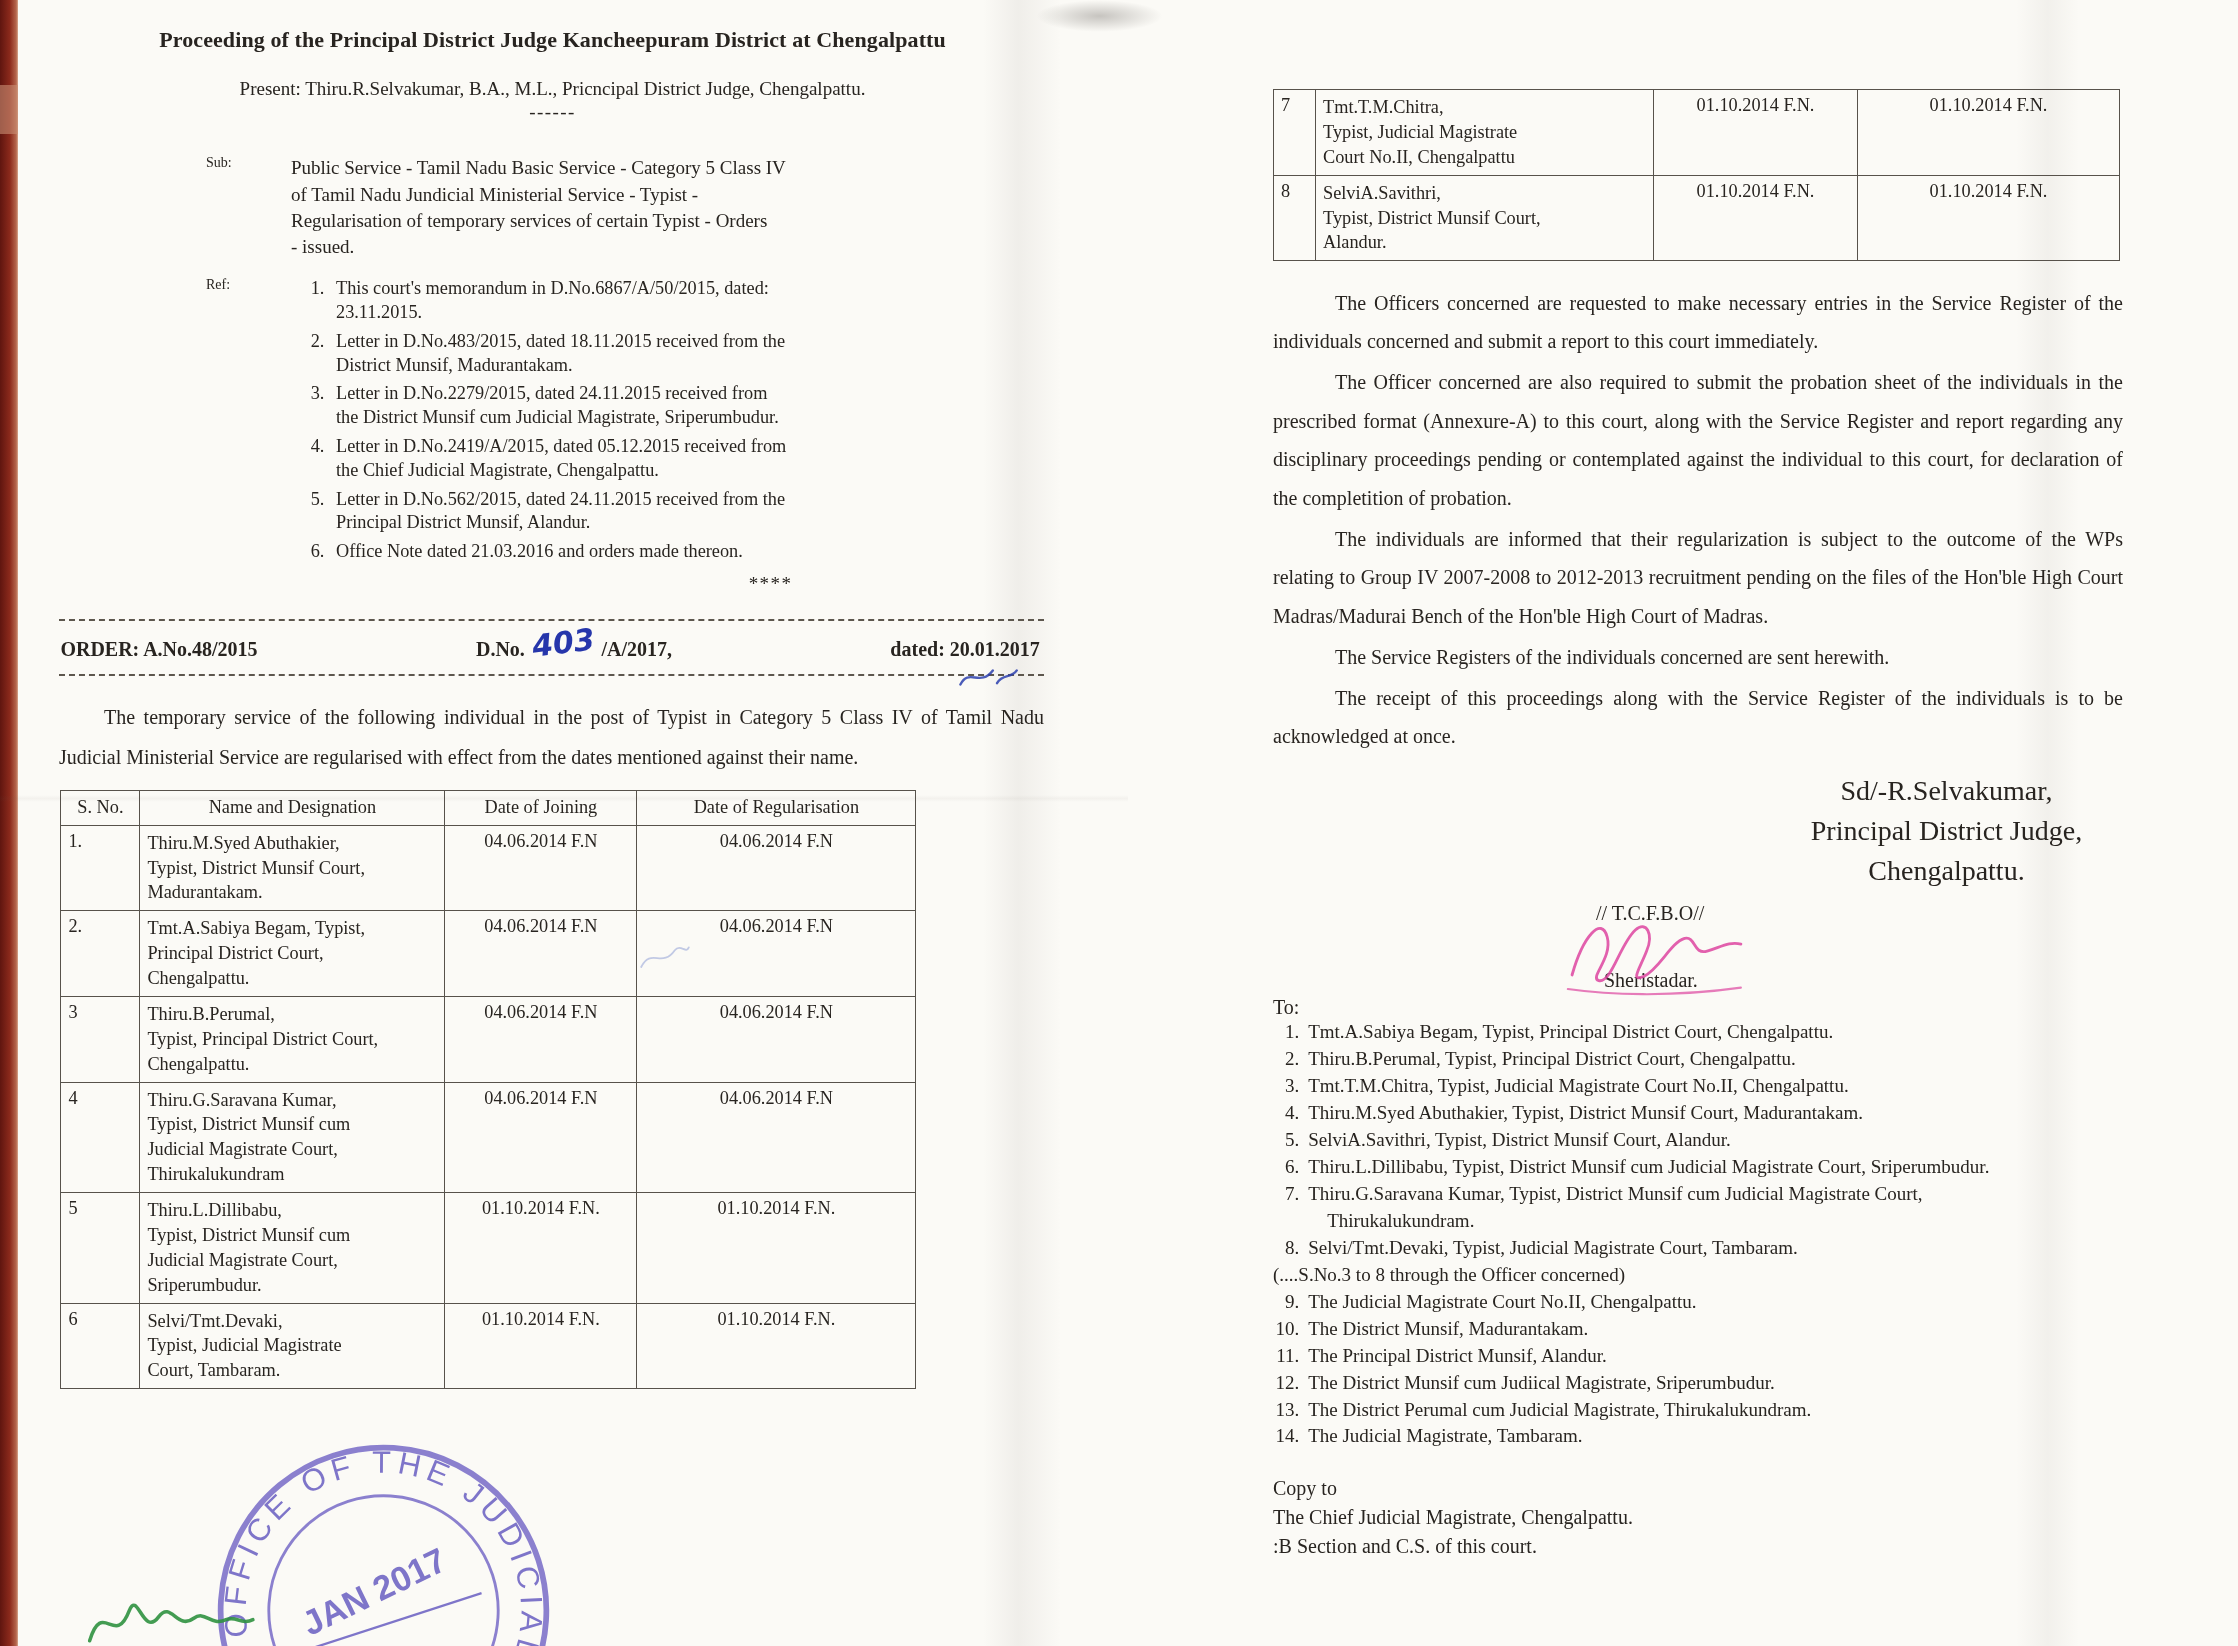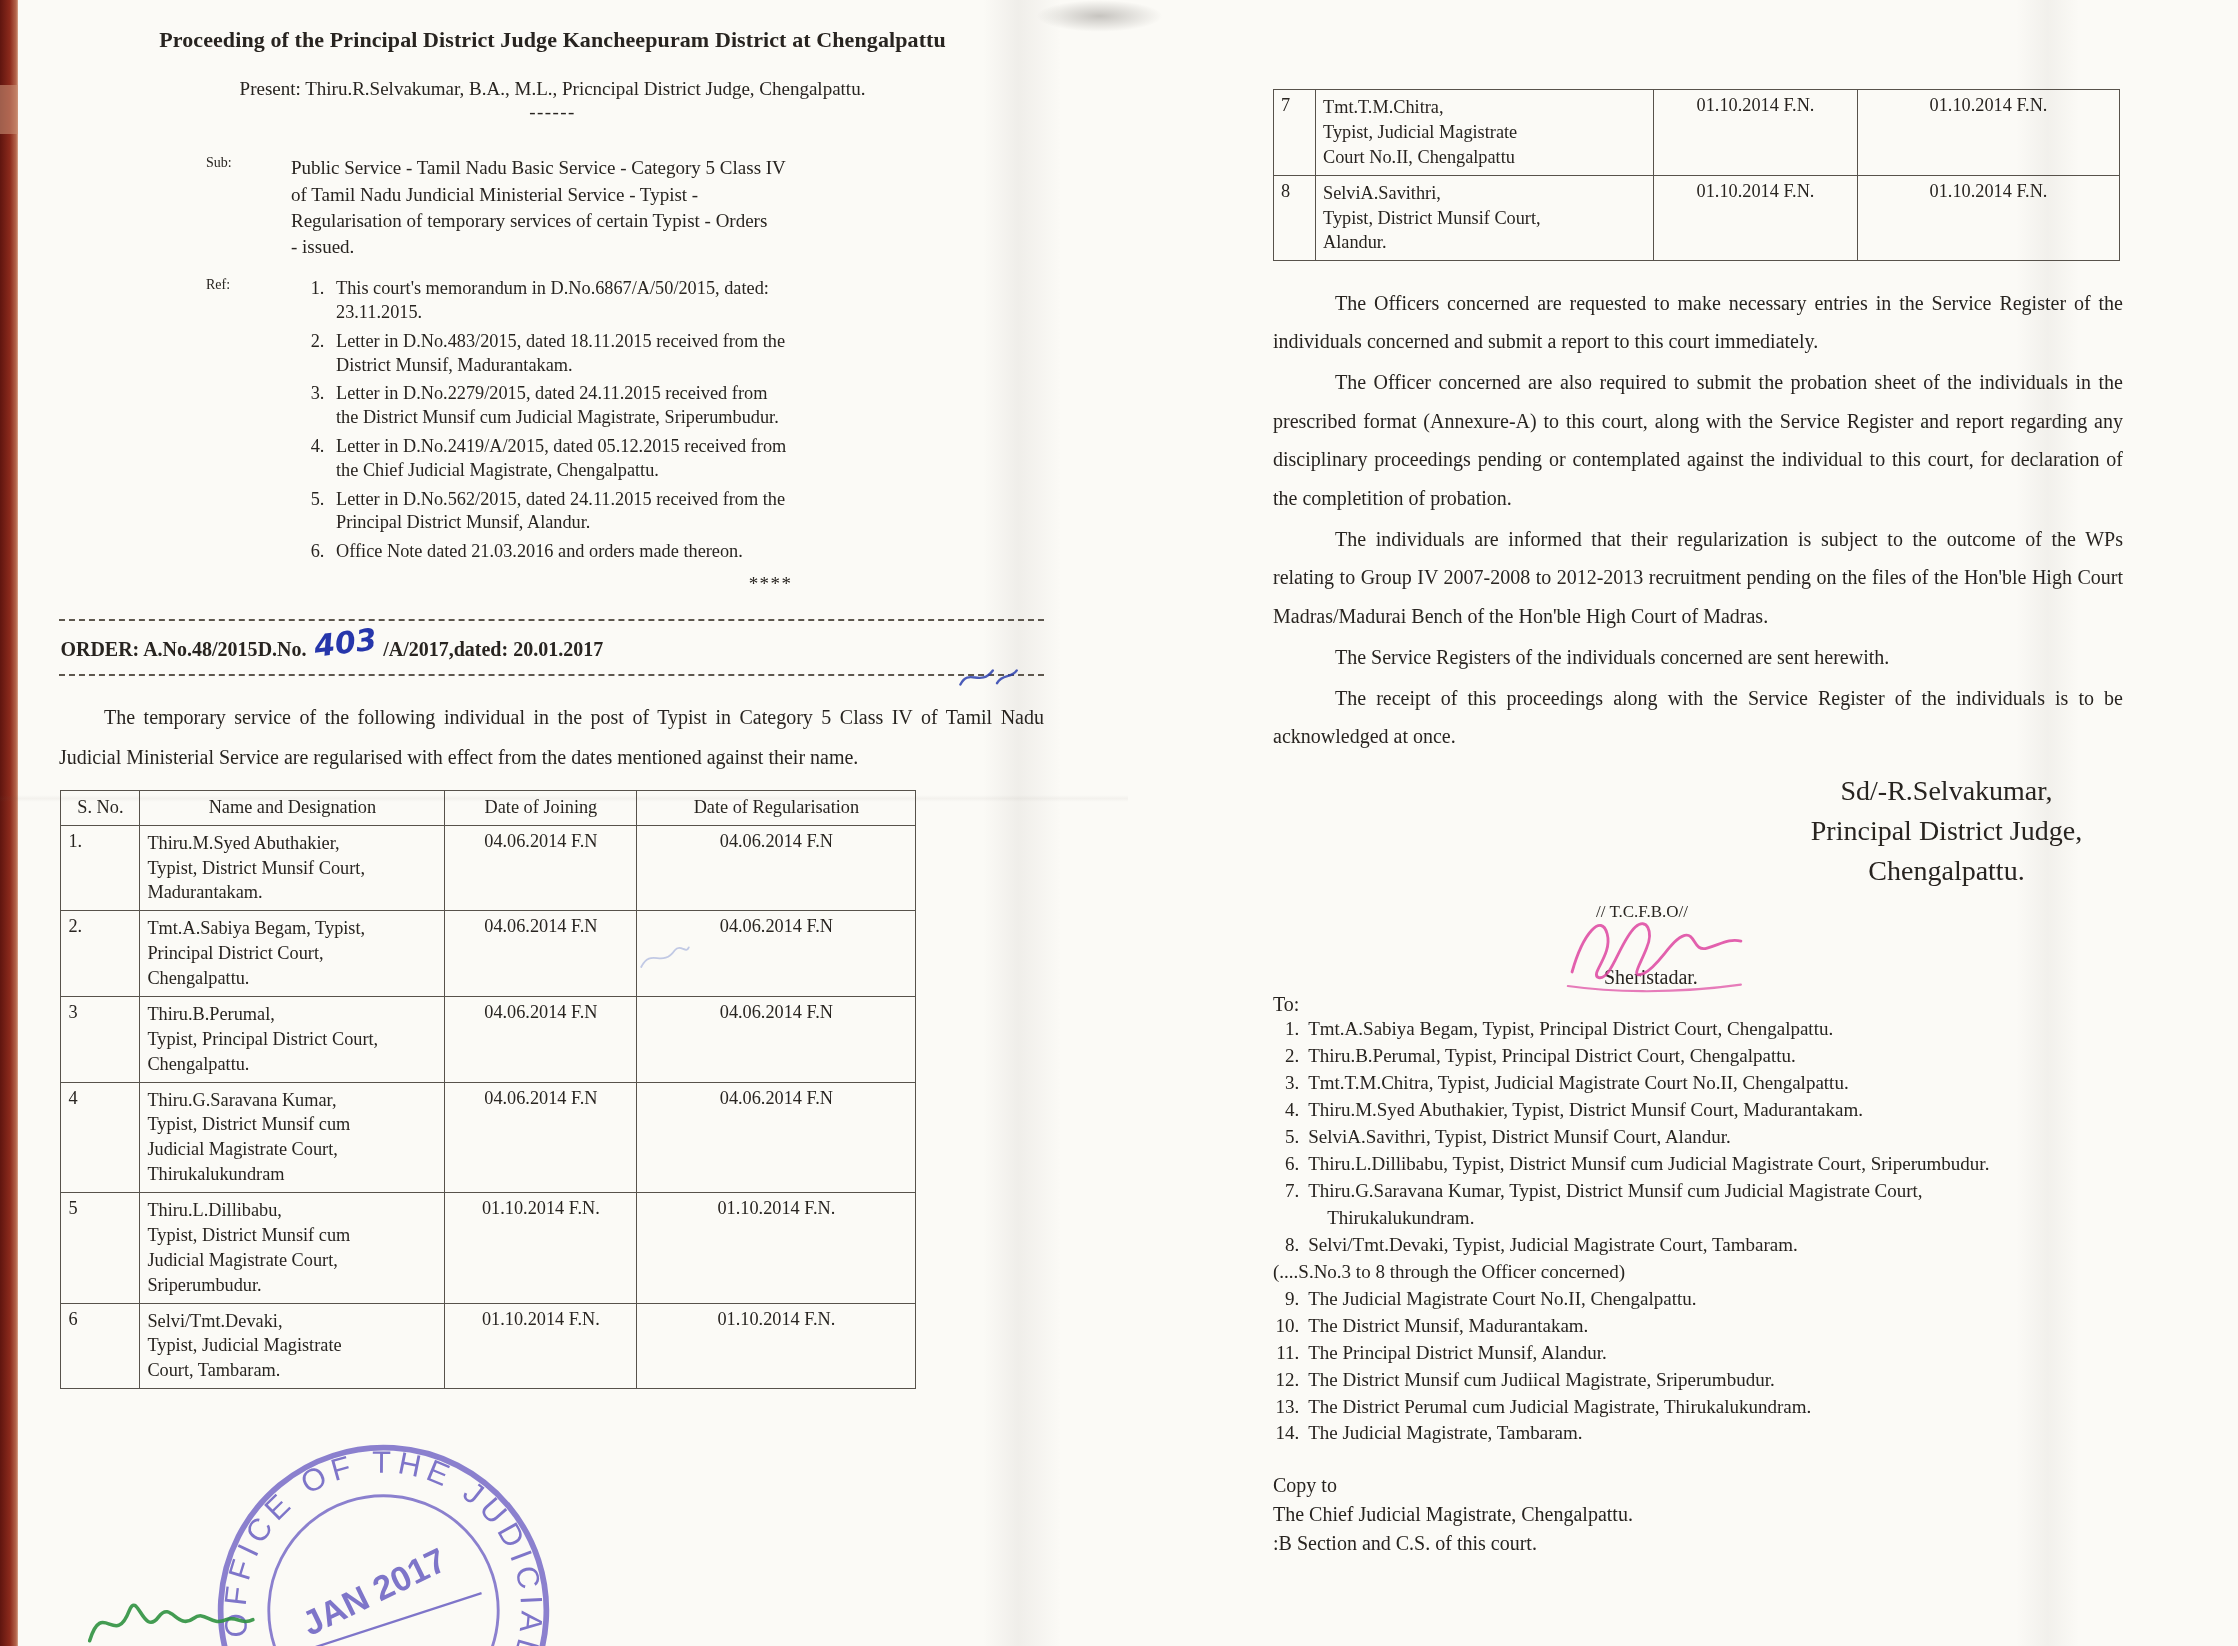--- a/index.html
+++ b/index.html
@@ -40,21 +40,21 @@
   .block-label { width:85px; flex:none; font-size:14px; }
   .sub-text { font-size:19px; line-height:1.38; white-space:pre-line; width:648px; }
 
   .ref-block { display:flex; margin-top:17px; margin-left:147px; }
   .ref-list { list-style:decimal; list-style-position:outside; padding-left:38px; font-size:18.3px; line-height:1.3; width:691px; }
   .ref-list li { padding-left:7px; margin-bottom:5px; white-space:pre-line; }
 
   .stars { font-size:19px; margin-top:4.2px; margin-left:606px; width:211px; text-align:center; letter-spacing:1.4px; }
 
   .order-row { margin-top:24px; border-top:2.1px dashed #5d574e; border-bottom:2.1px dashed #5d574e;
-    padding:7px 4.2px 11.3px 1.4px; display:flex; align-items:baseline;
+    padding:7px 4.2px 11.3px 1.4px; display:flex; justify-content:space-between; align-items:baseline;
     font-size:20px; font-weight:bold; width:985px; position:relative; }
   .order-dno { display:flex; align-items:baseline; }
   .handwritten-blue { color:#2636ab; font-family:"DejaVu Sans", sans-serif; font-style:italic; font-size:30px;
     display:inline-block; transform:rotate(-7deg); margin:0 7px; position:relative; top:-2.8px; }
 
   .body-para { margin-top:21px; font-size:20px; line-height:2.0; text-align:justify; text-indent:45px; width:985px; }
 
   .main-table { margin-top:12.7px; border-collapse:collapse; font-size:18.3px; margin-left:1.4px;padding-left:17px; }
   .main-table th, .main-table td { border:1.4px solid #57524b; padding:5px 7px; vertical-align:top; font-weight:normal; }
   .main-table th { text-align:center; padding:6.3px 4.2px; }
@@ -64,21 +64,21 @@
 
   
   .right-table { border-collapse:collapse; font-size:18.3px; }
   .right-table td { border:1.4px solid #57524b; padding:5px 7px; vertical-align:top; }
   .col-sno-r { width:42px; } .col-name-r { width:338px; } .col-join-r { width:204px; } .col-reg-r { width:262px; }
 
   .right-paras { margin-top:22.6px; }
   .right-paras p { font-size:20px; line-height:1.92; text-align:justify; text-indent:62px; margin-bottom:2.8px; }
 
   .signoff { margin-top:15.5px; margin-left:522px; width:303px; text-align:center; font-size:28px; line-height:1.42; }
-  .tcfbo { margin-top:11.3px; margin-left:323px; font-size:17px; }
+  .tcfbo { margin-top:11.3px; margin-left:323px; font-size:20px; }
   .sheristadar-row { position:relative; margin-top:44px; margin-left:331px; font-size:20px; width:282px; }
 
   .to-label { font-size:20px; margin-top:4.2px; }
   .to-list { list-style:decimal; list-style-position:outside; padding-left:31px; font-size:19px; line-height:1.42; }
   .to-list li { padding-left:4.2px; white-space:pre-line; }
   .to-note { font-size:19px; line-height:1.42; }
 
   .copy-block { margin-top:24px; font-size:20px; line-height:1.45; }
 
   

